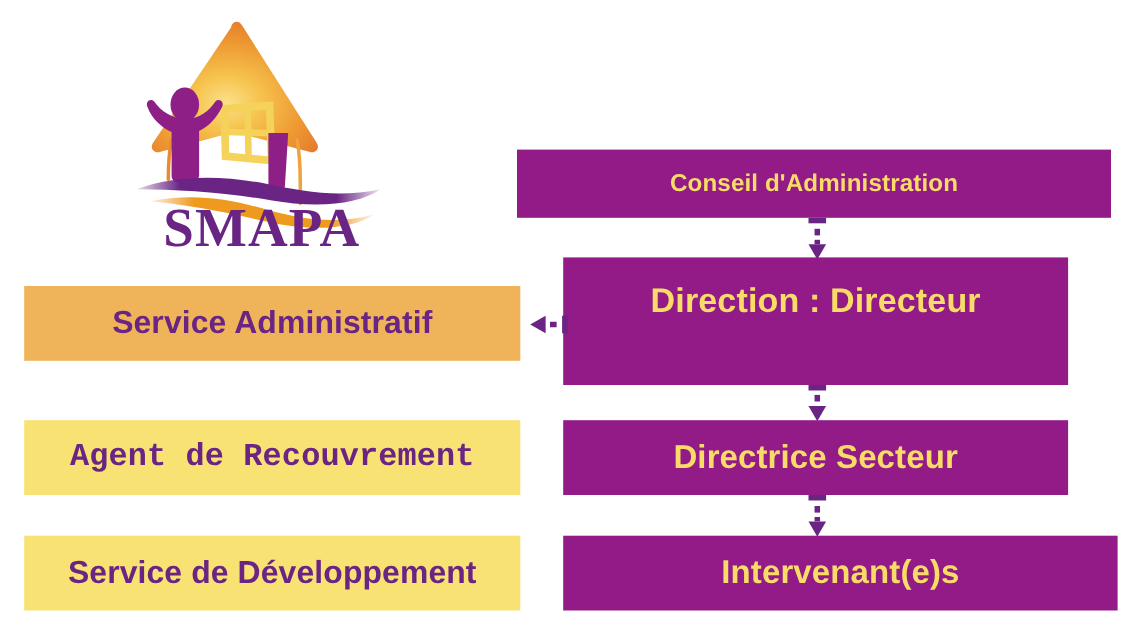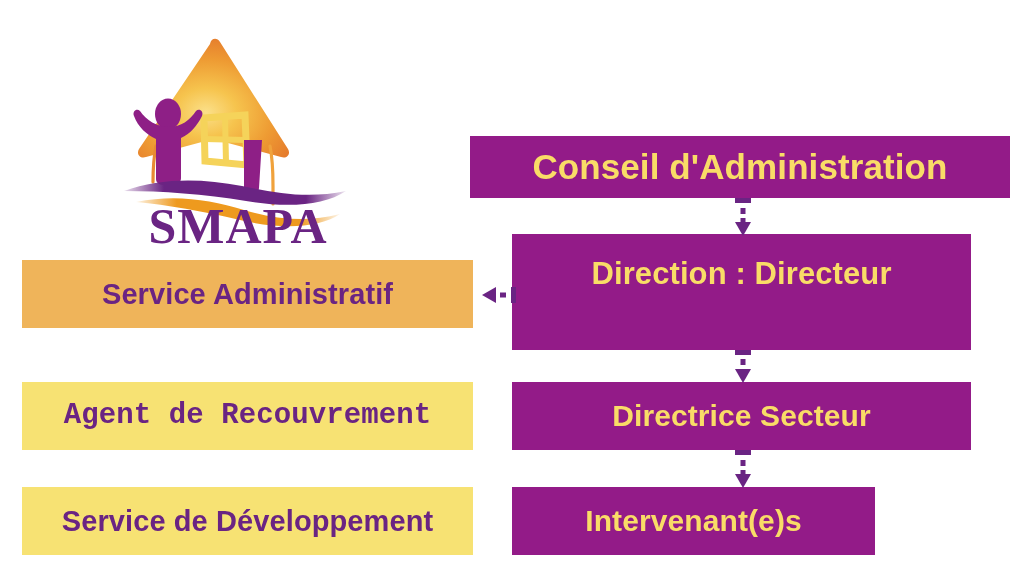--- a/index.html
+++ b/index.html
@@ -19,21 +19,21 @@
     position: absolute;
     left: 0; top: 0;
     width: 1024px;
     height: 577px;
   }
 
   
   #logo {
     position: absolute;
     left: 118px;
-    top: 28px;
+    top: 9px;
     width: 240px;
     height: 222px;
   }
   #logo svg { display: block; width: 240px; height: 222px; }
 
   
   .node {
     position: absolute;
     display: flex;
     align-items: center;
@@ -56,35 +56,35 @@
   }
   .node-yellow {
     background: #F7E273;
     color: #6A2483;
   }
 
   
   #node-conseil {
     left: 470px; top: 136px;
     width: 540px; height: 62px;
-    font-size: 35px;
+    font-size: 22px;
   }
   #node-direction {
     left: 512px; top: 234px;
     width: 459px; height: 116px;
     font-size: 31px;
   }
   #node-responsable {
     left: 512px; top: 382px;
     width: 459px; height: 68px;
     font-size: 30px;
   }
   #node-intervenants {
     left: 512px; top: 487px;
-    width: 363px; height: 68px;
+    width: 504px; height: 68px;
     font-size: 30px;
   }
   #node-administratif {
     left: 22px; top: 260px;
     width: 451px; height: 68px;
     font-size: 29px;
   }
   #node-recouvrement {
     left: 22px; top: 382px;
     width: 451px; height: 68px;

